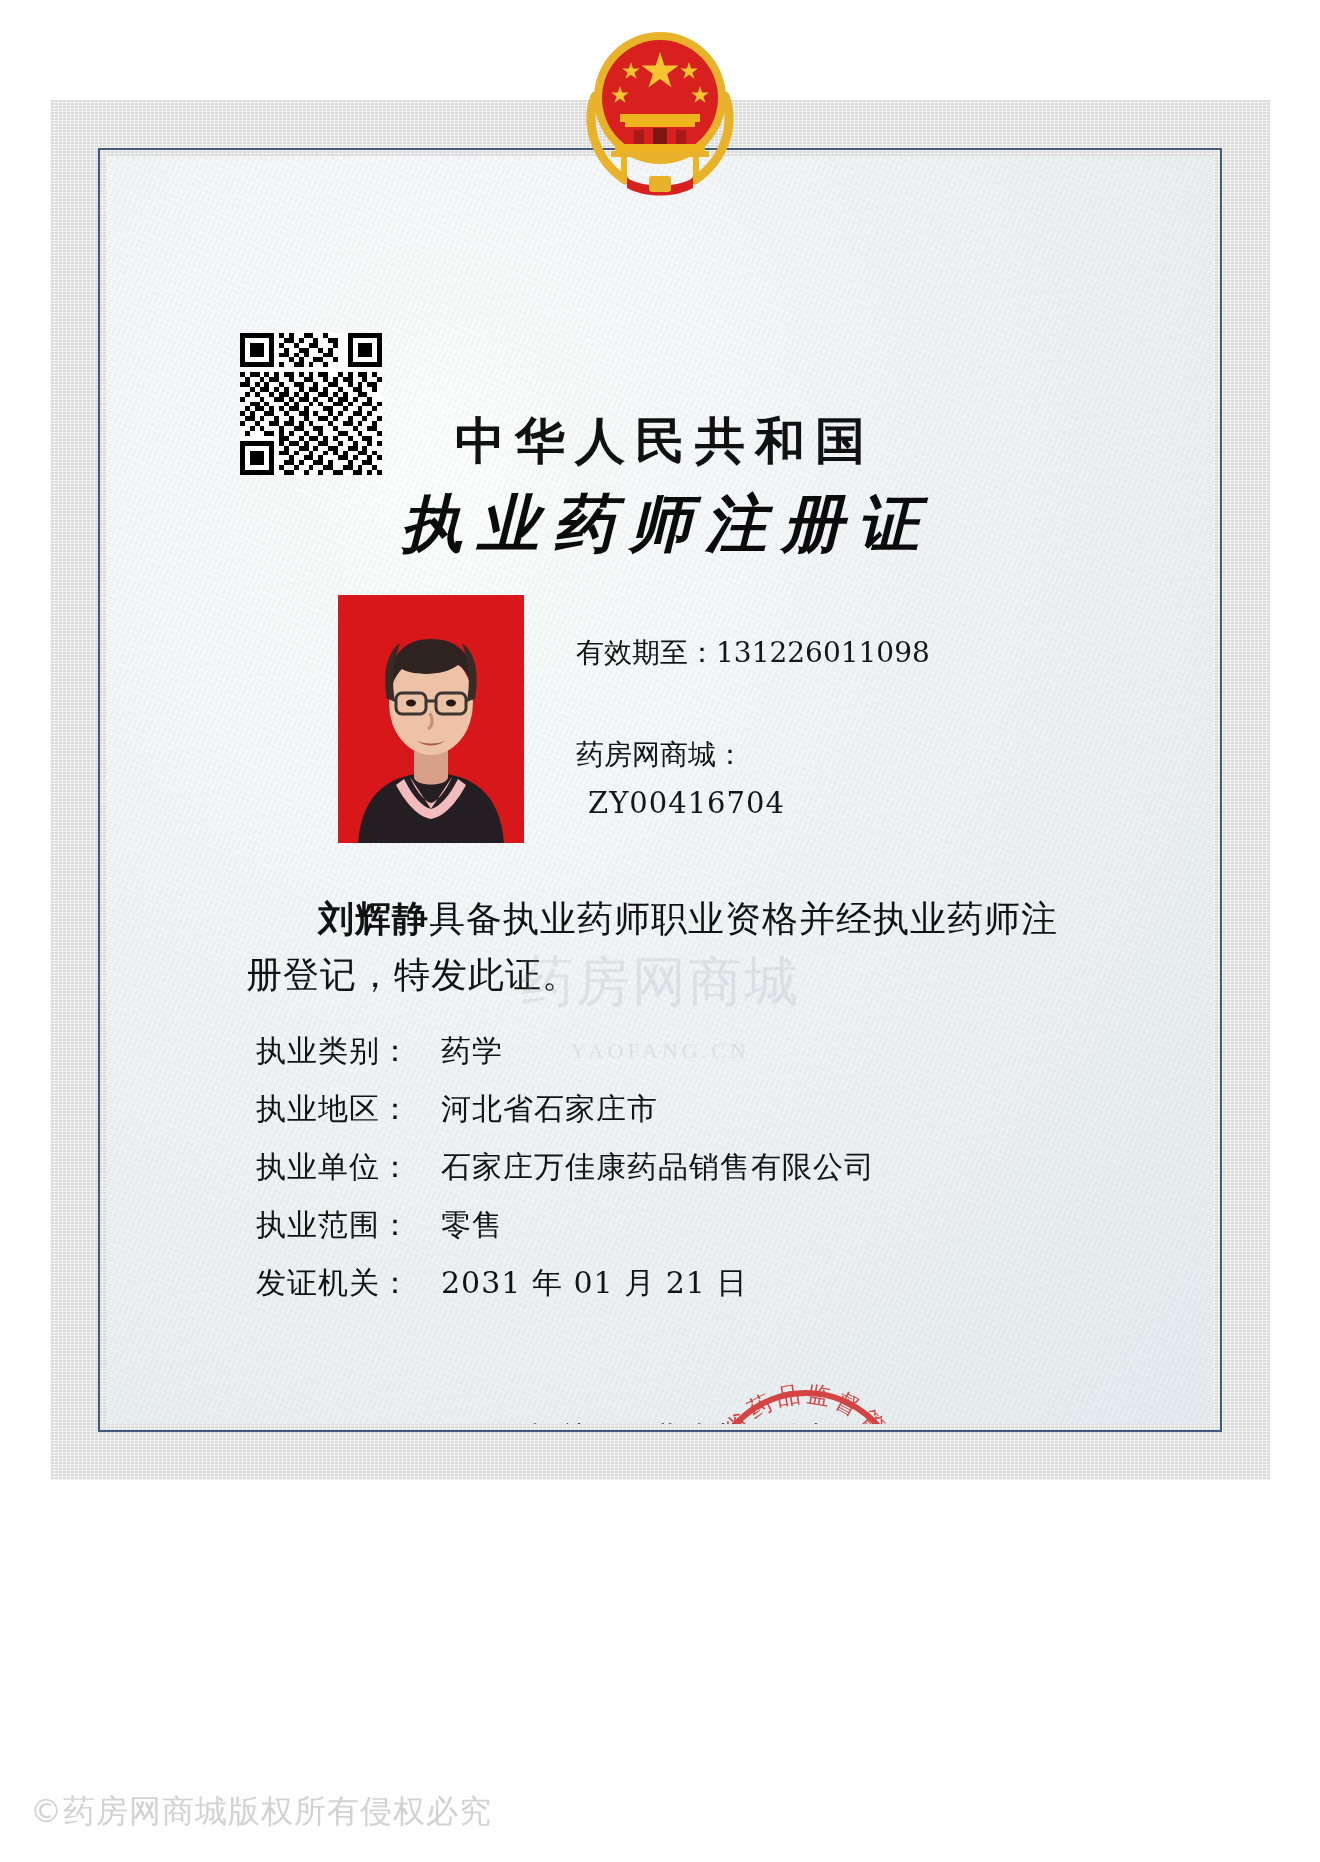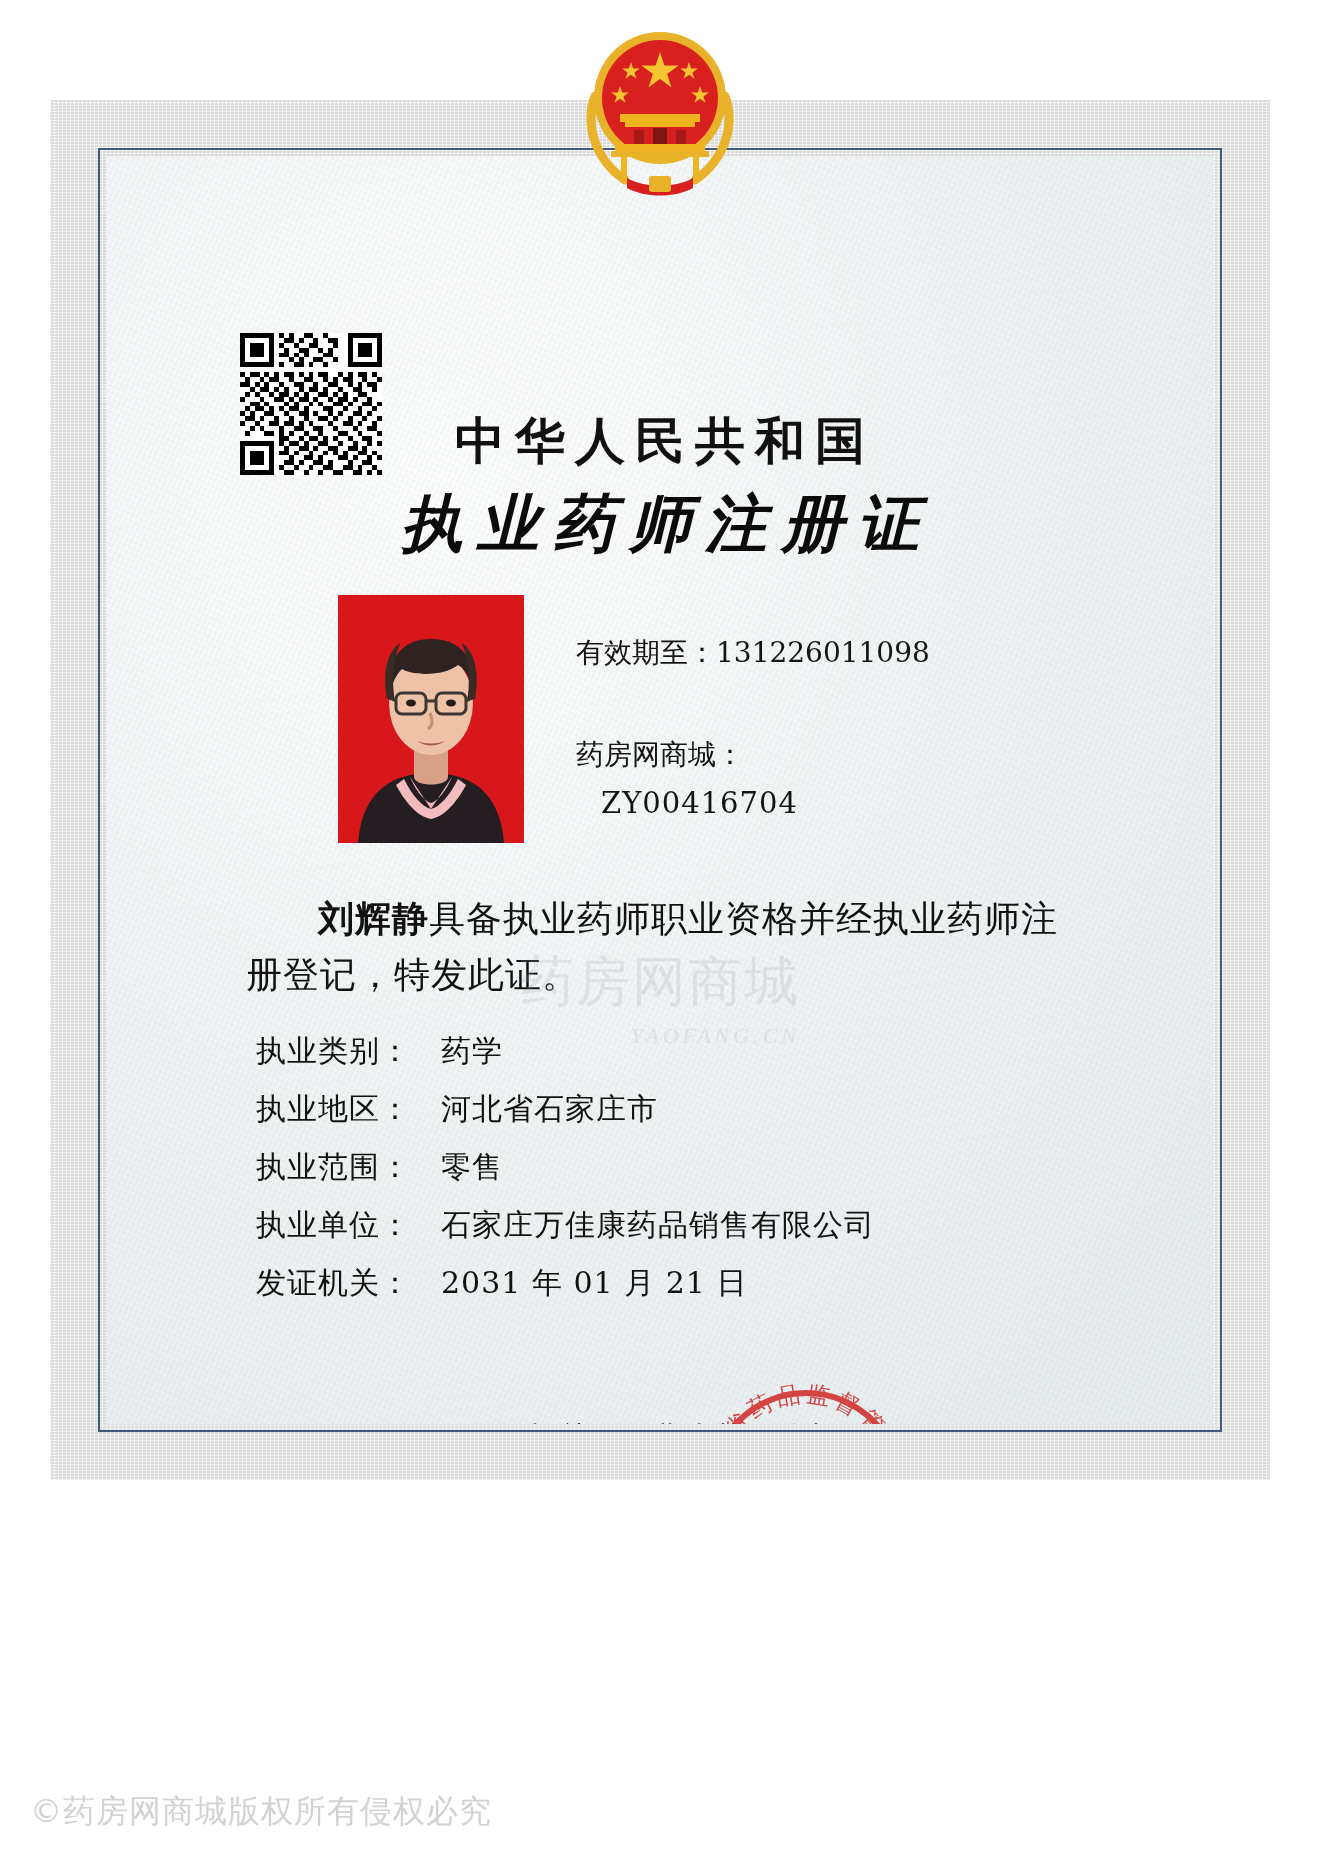--- a/index.html
+++ b/index.html
@@ -175,21 +175,20 @@
     color: #151515;
   }
   .field-qual-value {
     position: absolute;
     left: 482px;
     top: 630px;
     font-family: "DejaVu Serif", "Liberation Serif", serif;
     font-size: 29px;
     color: #151515;
     letter-spacing: 1px;
-    margin-left: 13px;
   }
 
   
   .statement {
     position: absolute;
     left: 140px;
     right: 140px;
     top: 735px;
     font-family: "DejaVu Serif", "Liberation Serif", serif;
     font-size: 36px;
@@ -256,25 +255,24 @@
     font-family: "Liberation Serif", serif;
     font-size: 54px;
     color: rgba(150,165,180,0.22);
     letter-spacing: 2px;
     white-space: nowrap;
     pointer-events: none;
     z-index: 2;
   }
   .center-watermark small {
     display: block;
-    text-align: right;
+    text-align: center;
     font-size: 22px;
     letter-spacing: 4px;
-    margin-top: 4px;
-    font-style: italic;
+    margin-top: 19px;
   }
 
   
   .copyright {
     position: absolute;
     left: 30px;
     bottom: 28px;
     font-family: "DejaVu Sans", "Liberation Sans", sans-serif;
     font-size: 32px;
     color: #d2d2d2;
@@ -626,26 +624,26 @@
       <div class="details">
         <div class="detail-row">
           <span class="detail-label">执业类别：</span>
           <span class="detail-value">药学</span>
         </div>
         <div class="detail-row">
           <span class="detail-label">执业地区：</span>
           <span class="detail-value">河北省石家庄市</span>
         </div>
         <div class="detail-row">
+          <span class="detail-label">执业单位：</span>
+          <span class="detail-value">石家庄万佳康药品销售有限公司</span>
+        </div>
+        <div class="detail-row">
           <span class="detail-label">执业范围：</span>
           <span class="detail-value">零售</span>
-        </div>
-        <div class="detail-row">
-          <span class="detail-label">执业单位：</span>
-          <span class="detail-value">石家庄万佳康药品销售有限公司</span>
         </div>
         <div class="detail-row">
           <span class="detail-label">发证机关：</span>
           <span class="detail-value">2031 年 01 月 21 日</span>
         </div>
       </div>
 
       <div class="issuer">
         <span>发证机关：</span><span>河北省药品监督管理局</span>
       </div>

